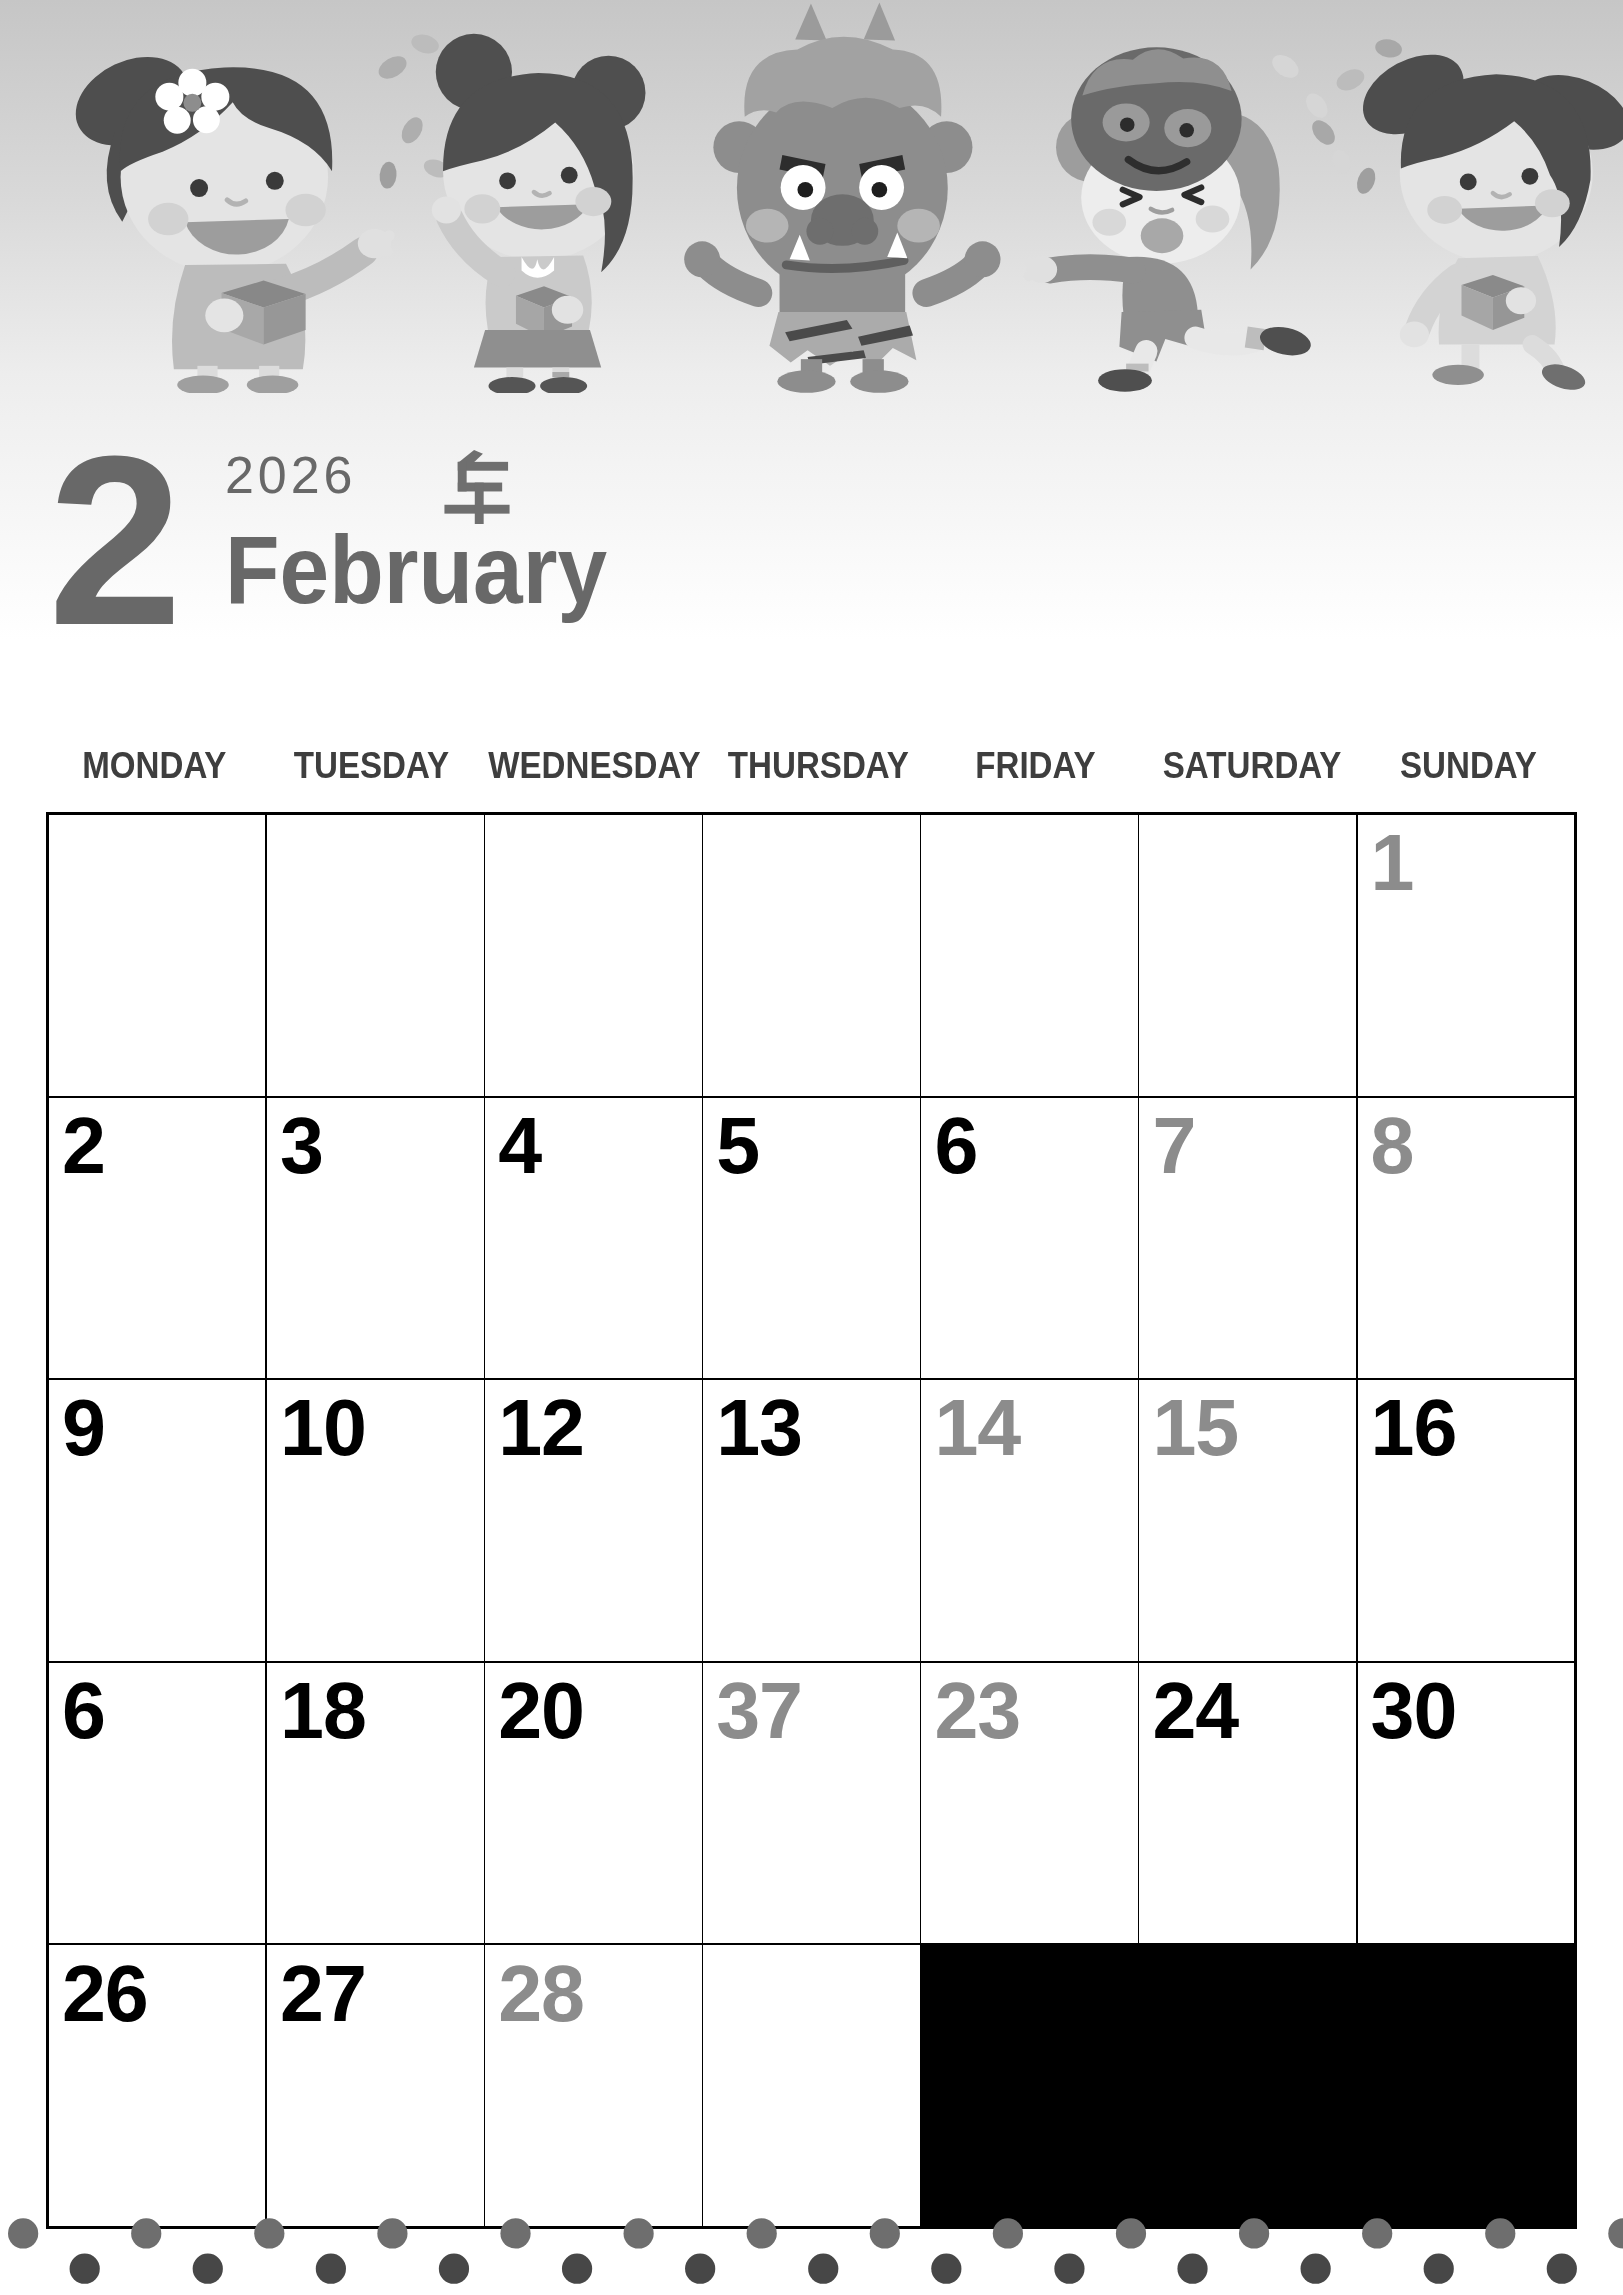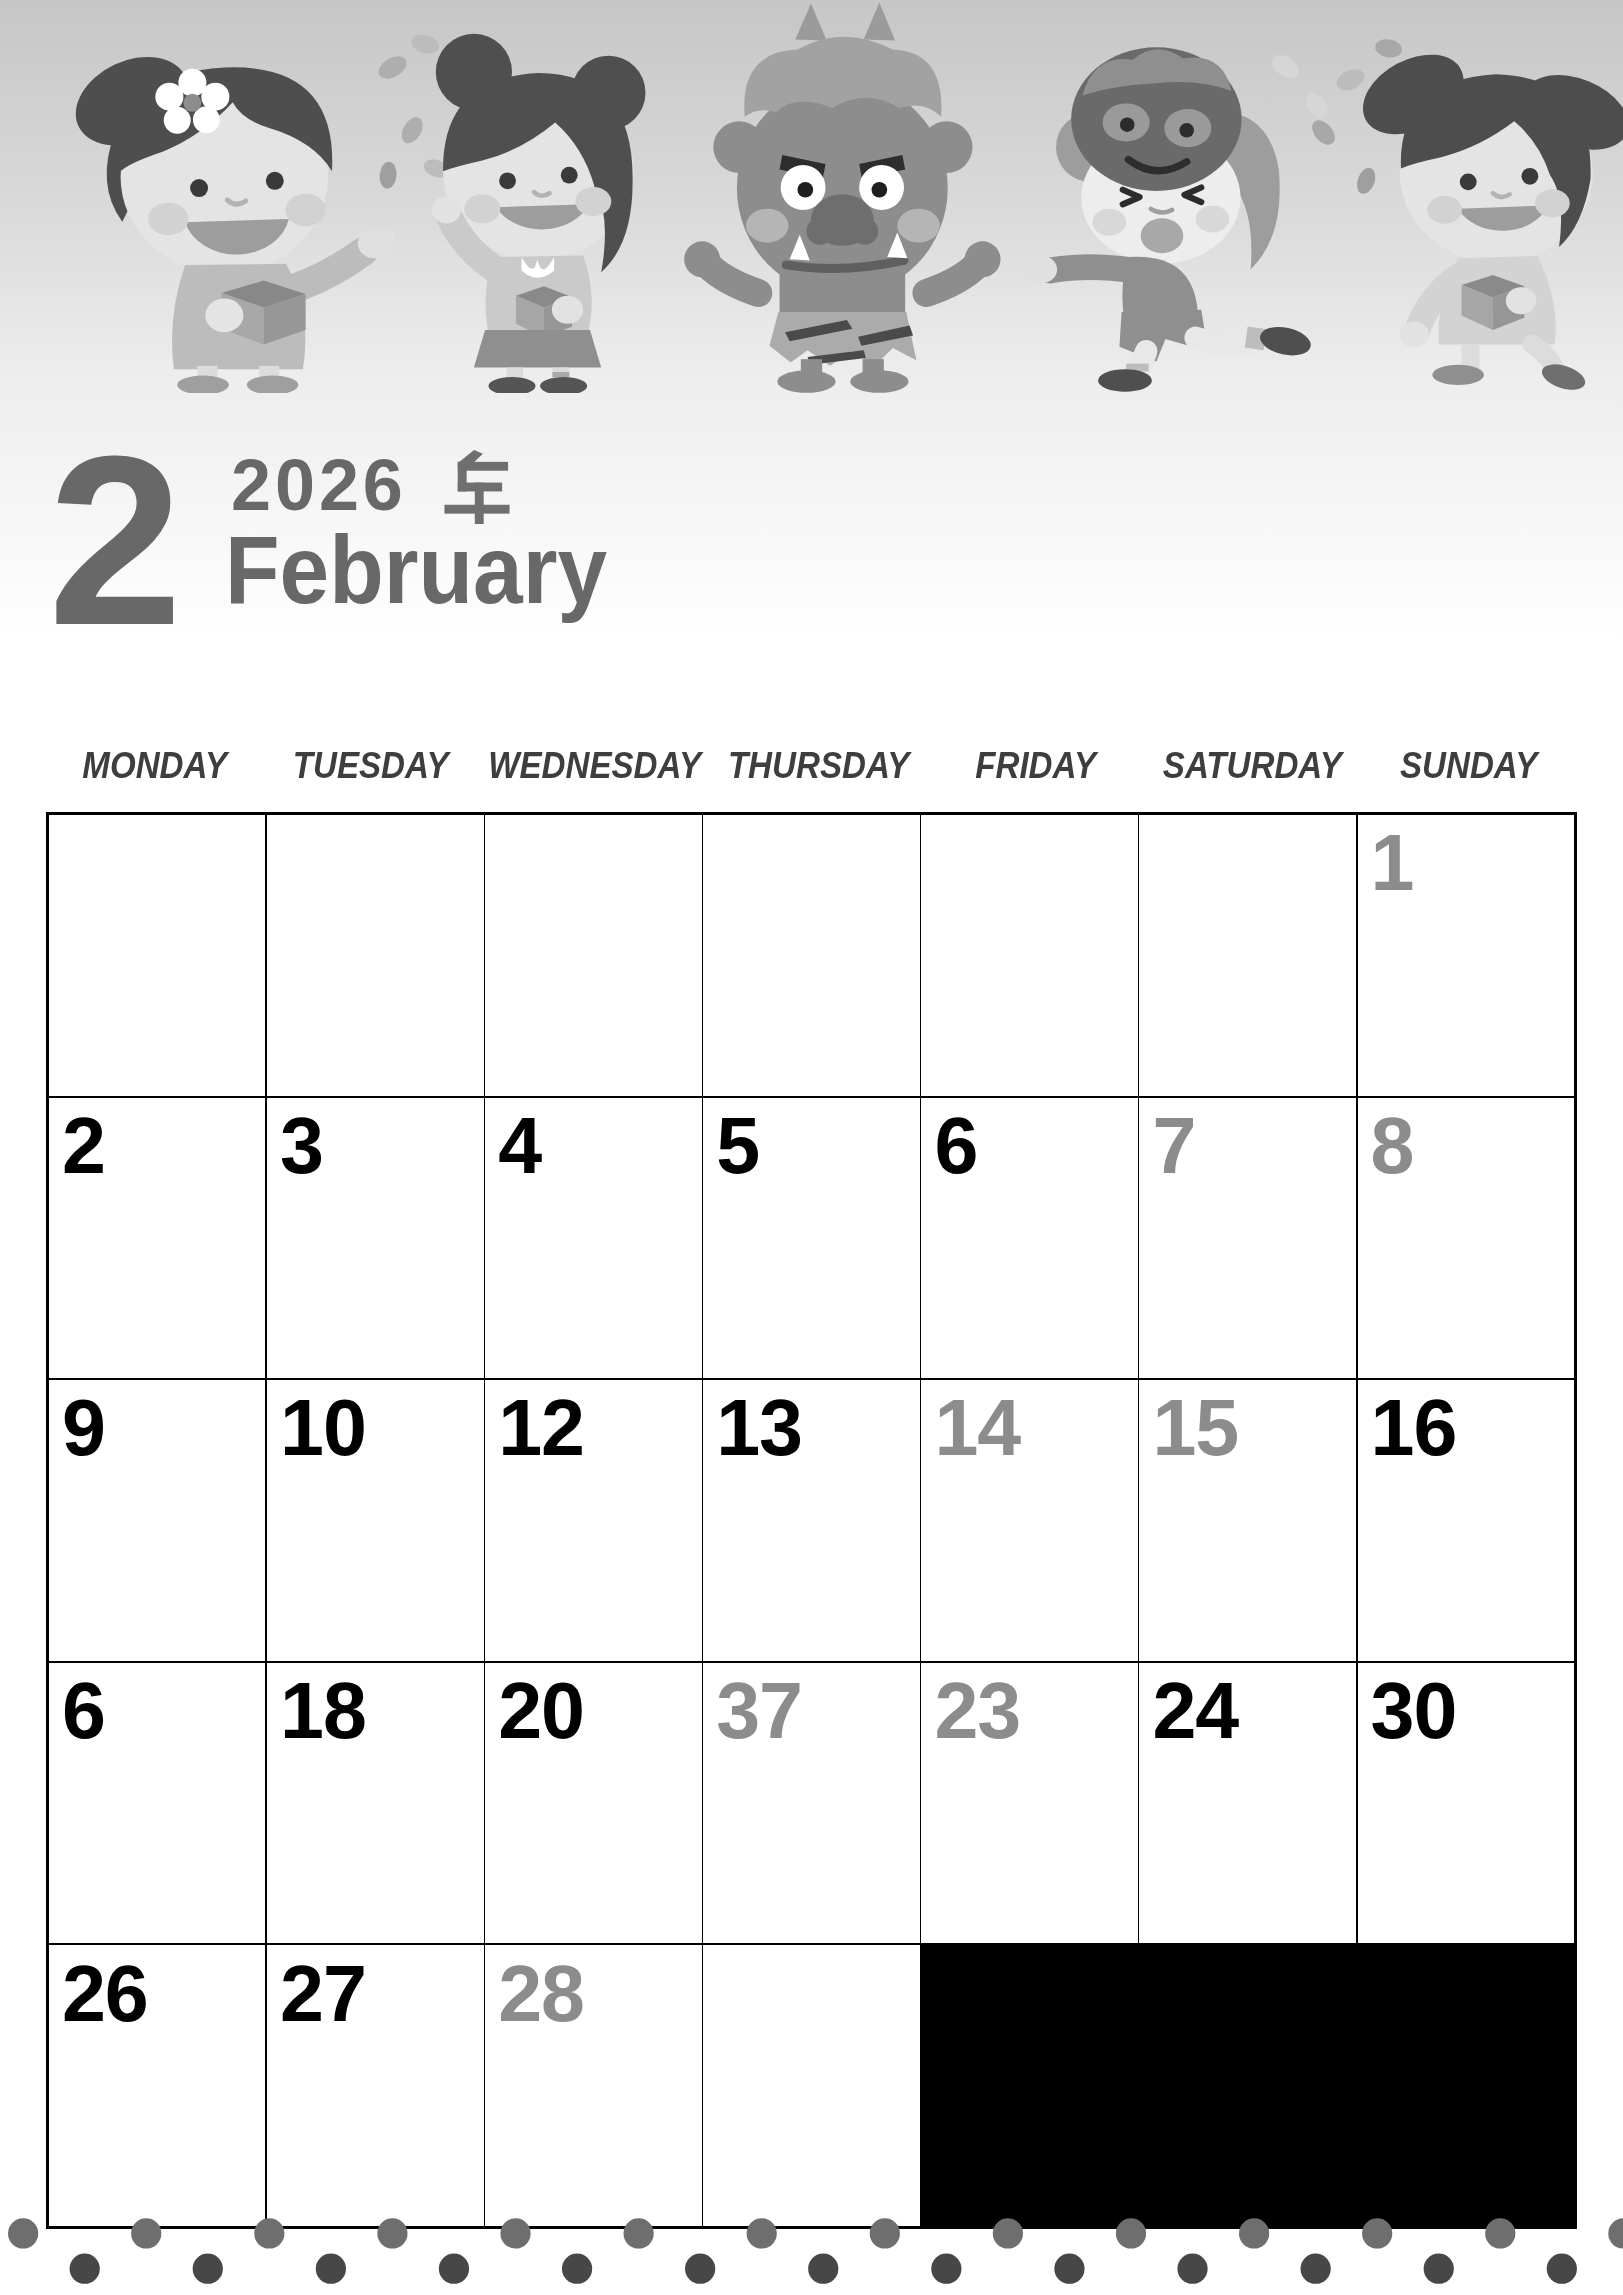--- a/index.html
+++ b/index.html
@@ -10,29 +10,29 @@
   *{margin:0;padding:0;box-sizing:border-box;}
   html,body{width:1623px;height:2295px;}
   body{position:relative;overflow:hidden;background:#ffffff;
        font-family:"Liberation Sans",sans-serif;}
   .hero{position:absolute;left:0;top:0;width:1623px;height:667px;
         background:linear-gradient(180deg,var(--hero-top) 0%,#d9d9d9 30%,#ededed 56%,#ffffff 96%);}
   .illustration{position:absolute;left:0;top:0;width:1623px;height:393px;}
   .title-block{position:absolute;left:0;top:0;}
   .month-big{position:absolute;left:48px;top:419px;font-size:242px;font-weight:700;
              line-height:1;color:var(--title-gray);letter-spacing:0;}
-  .year-line{position:absolute;left:231px;top:449px;font-size:72px;font-weight:700;
+  .year-line{position:absolute;left:225px;top:449px;font-size:52px;font-weight:400;
              line-height:1;color:var(--title-gray);letter-spacing:3.9px;}
   .year-kanji{position:absolute;left:439px;top:450px;width:76px;height:74px;}
   .month-name{position:absolute;left:225px;top:522px;font-size:96px;font-weight:700;
               line-height:1;color:var(--title-gray);transform:scaleX(0.93);transform-origin:left top;
               white-space:nowrap;}
   .weekday-row{position:absolute;left:46px;top:747px;width:1531px;height:37px;display:flex;}
   .wd{flex:1 1 0;text-align:center;font-size:36px;font-weight:700;line-height:37px;
-      color:var(--weekday-color);overflow:visible;font-style:italic;}
+      color:var(--weekday-color);overflow:visible;}
   .wd span{display:inline-block;transform:scaleX(0.92);transform-origin:center;white-space:nowrap;}
   .calendar-grid{position:absolute;left:46px;top:812px;width:1531px;height:1417px;
       display:grid;grid-template-columns:repeat(7,1fr);grid-template-rows:repeat(5,1fr);
       gap:1.7px;background:var(--grid-line);border:3.4px solid var(--grid-line);}
   .cell{background:#ffffff;position:relative;}
   .num{position:absolute;left:13px;top:8.4px;font-size:79px;font-weight:700;line-height:1;
        color:var(--day-default);letter-spacing:-1.1px;}
   .num.muted{color:var(--day-muted);}
   .footer-dots{position:absolute;left:0;top:2201px;width:1623px;height:94px;z-index:5;}
 </style>

